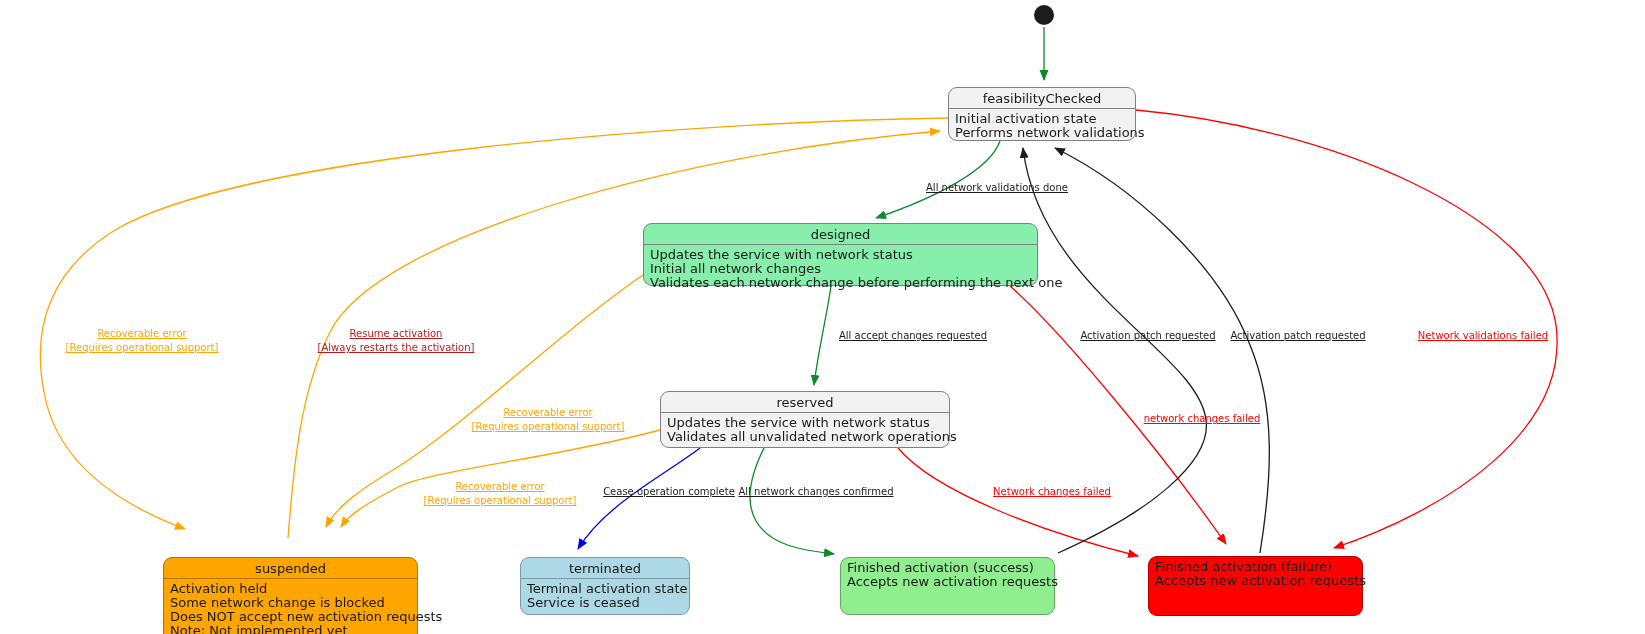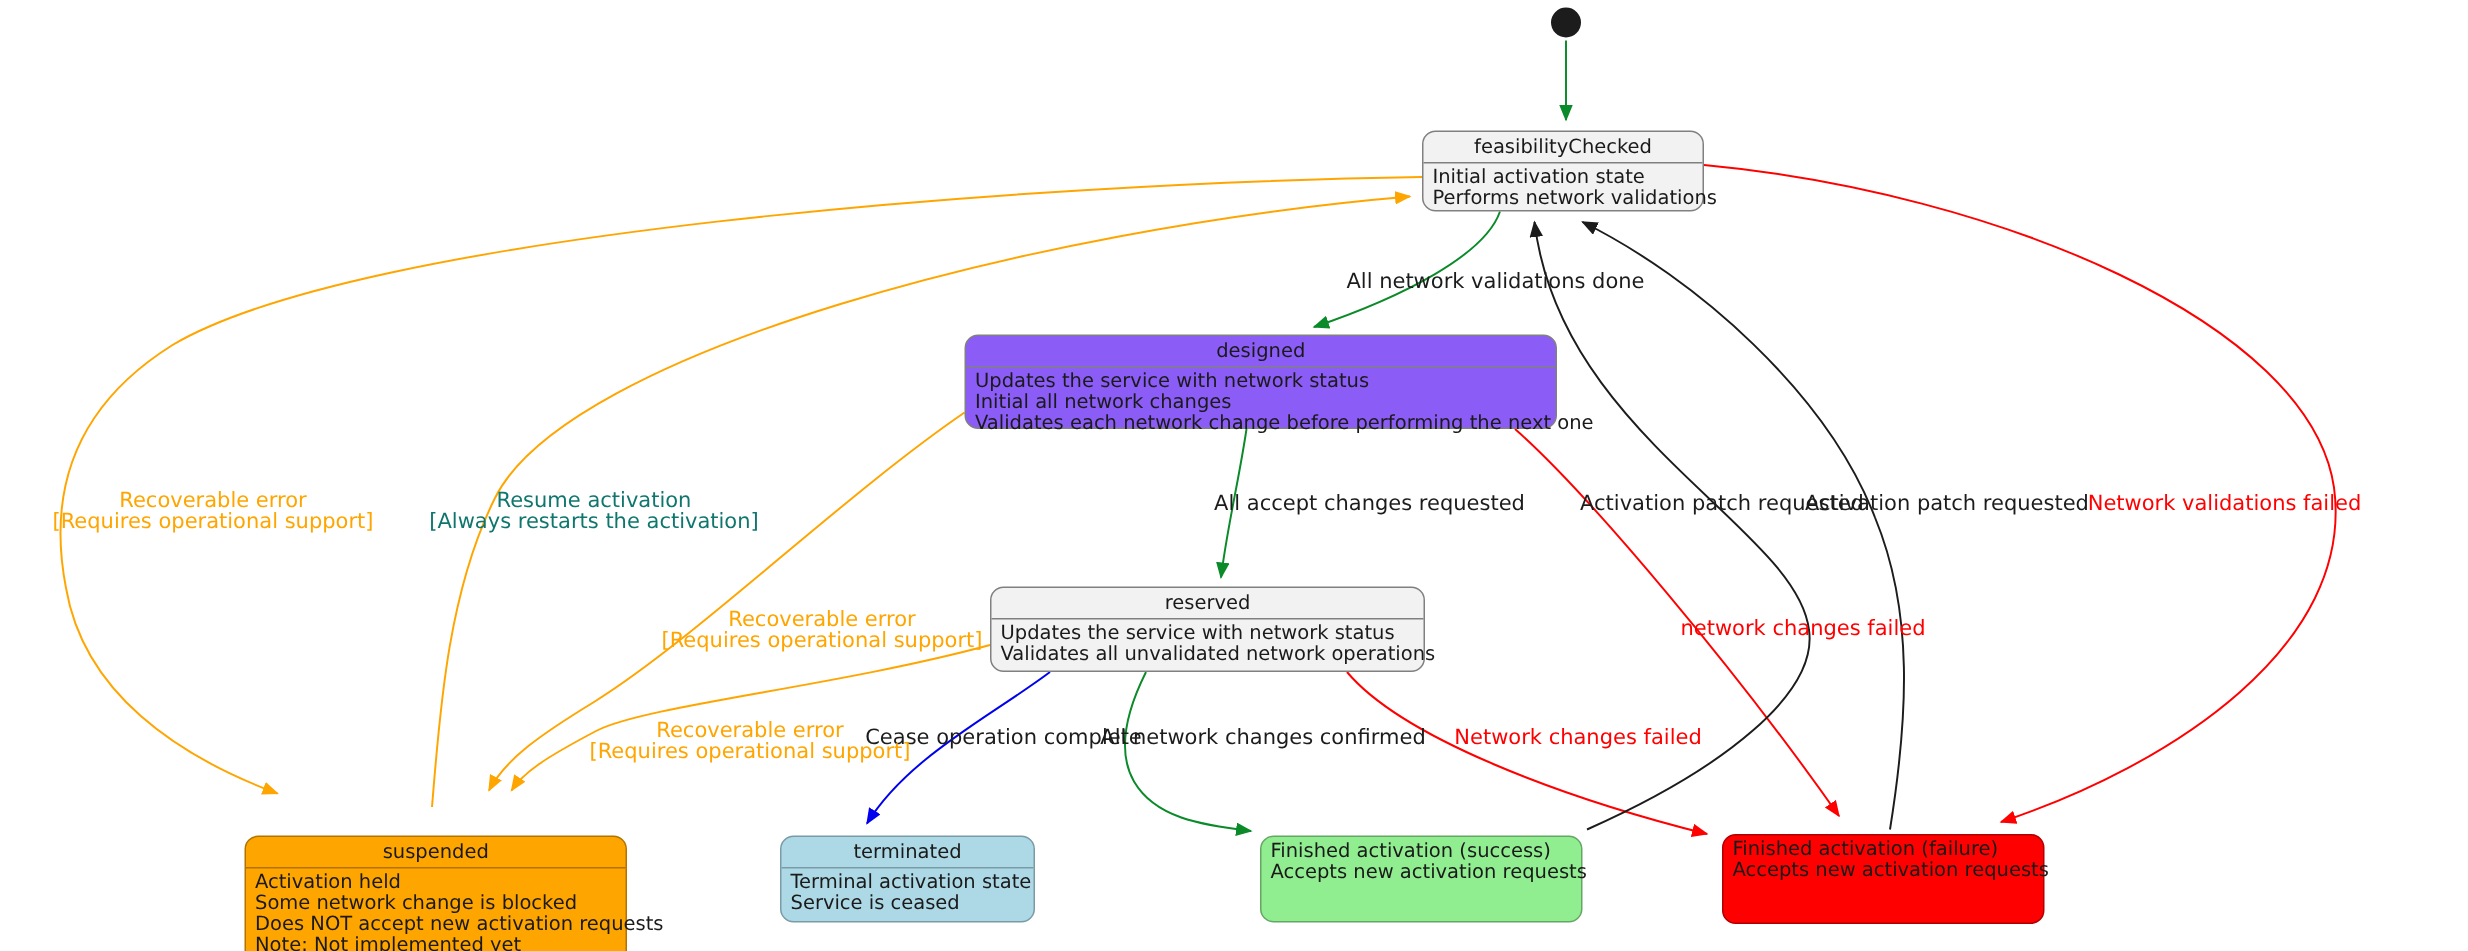--- a/index.html
+++ b/index.html
@@ -26,25 +26,26 @@
     border-bottom:1.1px solid #808080;
     white-space:nowrap;
   }
   .state-body{
     padding:3px 6px 4px 6px;
     line-height:14px;
     white-space:nowrap;
   }
   .edge-label{
     position:absolute;
-    font-size:14px;
+    font-size:10px;
     line-height:14px;
     text-align:center;
     transform:translateX(-50%);
     white-space:nowrap;
+    text-decoration:underline;
   }
 </style>
 </head>
 <body>
 
 <div id="diagram">
   <svg id="edges-layer" width="1645" height="634" viewBox="0 0 1645 634" xmlns="http://www.w3.org/2000/svg">
       <defs>
         <marker id="arrow-green" markerUnits="userSpaceOnUse" markerWidth="12" markerHeight="10" refX="10" refY="4.5" orient="auto">
           <path d="M0,0 L11,4.5 L0,9 Z" fill="#0A8A28"></path>
@@ -79,21 +80,21 @@
       <circle cx="1044" cy="15" r="10" fill="#1C1C1C"></circle>
     </svg>
   <div id="nodes-layer">
       <div class="state" style="left: 948px; top: 87px; width: 188px; height: 54px; background: rgb(242, 242, 242); border-color: rgb(128, 128, 128); color: rgb(26, 26, 26);">
         <div class="state-title" style="border-bottom-color: rgb(128, 128, 128);">feasibilityChecked</div>
         <div class="state-body">
           <div>Initial activation state</div>
           <div>Performs network validations</div>
         </div>
       </div>
-      <div class="state" style="left: 643px; top: 223px; width: 395px; height: 63px; background: #8b5cf6; border-color: rgb(128, 128, 128); color: rgb(26, 26, 26);">
+      <div class="state" style="left: 643px; top: 223px; width: 395px; height: 63px; background: #86efac; border-color: rgb(128, 128, 128); color: rgb(26, 26, 26);">
         <div class="state-title" style="border-bottom-color: rgb(128, 128, 128);">designed</div>
         <div class="state-body">
           <div>Updates the service with network status</div>
           <div>Initial all network changes</div>
           <div>Validates each network change before performing the next one</div>
         </div>
       </div>
       <div class="state" style="left: 660px; top: 391px; width: 290px; height: 57px; background: rgb(242, 242, 242); border-color: rgb(128, 128, 128); color: rgb(26, 26, 26);">
         <div class="state-title" style="border-bottom-color: rgb(128, 128, 128);">reserved</div>
         <div class="state-body">
@@ -128,39 +129,39 @@
           <div>Finished activation (failure)</div>
           <div>Accepts new activation requests</div>
         </div>
       </div>
       <div class="edge-label" style="left: 997px; top: 181px; color: rgb(28, 28, 28);">
         <div>All network validations done</div>
       </div>
       <div class="edge-label" style="left: 913px; top: 329px; color: rgb(28, 28, 28);">
         <div>All accept changes requested</div>
       </div>
-      <div class="edge-label" style="left: 842px; top: 485px; color: rgb(28, 28, 28);">
+      <div class="edge-label" style="left: 816px; top: 485px; color: rgb(28, 28, 28);">
         <div>All network changes confirmed</div>
       </div>
       <div class="edge-label" style="left: 669px; top: 485px; color: rgb(28, 28, 28);">
         <div>Cease operation complete</div>
       </div>
       <div class="edge-label" style="left: 142px; top: 327px; color: rgb(255, 165, 0);">
         <div>Recoverable error</div>
         <div>[Requires operational support]</div>
       </div>
       <div class="edge-label" style="left: 548px; top: 406px; color: rgb(255, 165, 0);">
         <div>Recoverable error</div>
         <div>[Requires operational support]</div>
       </div>
       <div class="edge-label" style="left: 500px; top: 480px; color: rgb(255, 165, 0);">
         <div>Recoverable error</div>
         <div>[Requires operational support]</div>
       </div>
-      <div class="edge-label" style="left: 396px; top: 327px; color: #0f766e;">
+      <div class="edge-label" style="left: 396px; top: 327px; color: #b91c1c;">
         <div>Resume activation</div>
         <div>[Always restarts the activation]</div>
       </div>
       <div class="edge-label" style="left: 1483px; top: 329px; color: rgb(255, 0, 0);">
         <div>Network validations failed</div>
       </div>
       <div class="edge-label" style="left: 1202px; top: 412px; color: rgb(255, 0, 0);">
         <div>network changes failed</div>
       </div>
       <div class="edge-label" style="left: 1052px; top: 485px; color: rgb(255, 0, 0);">

